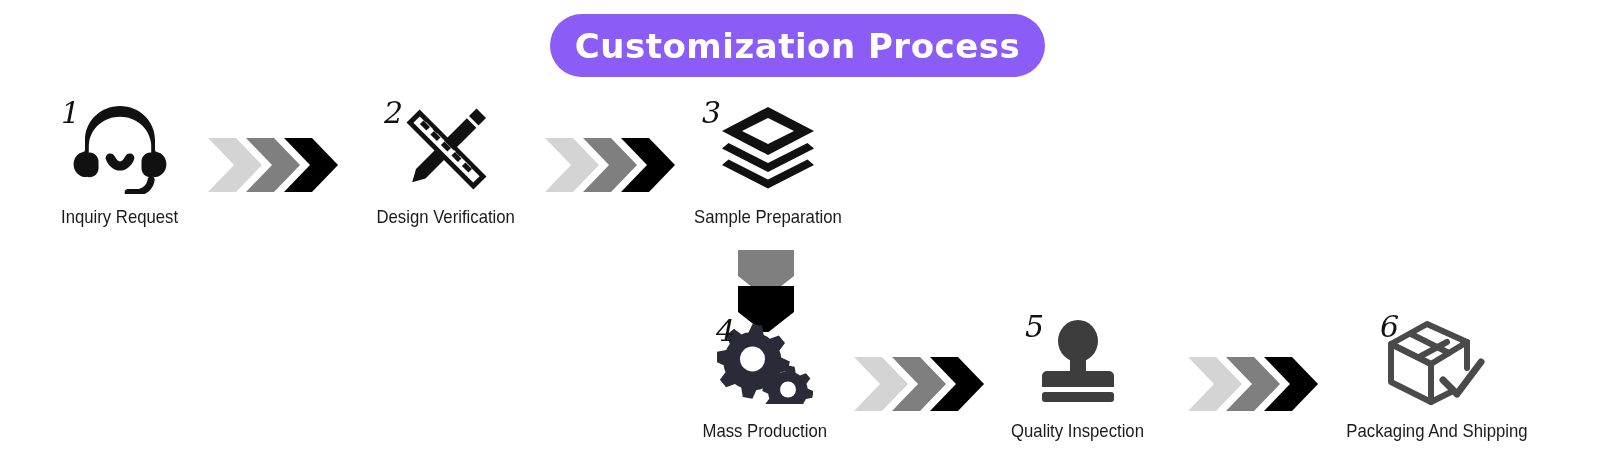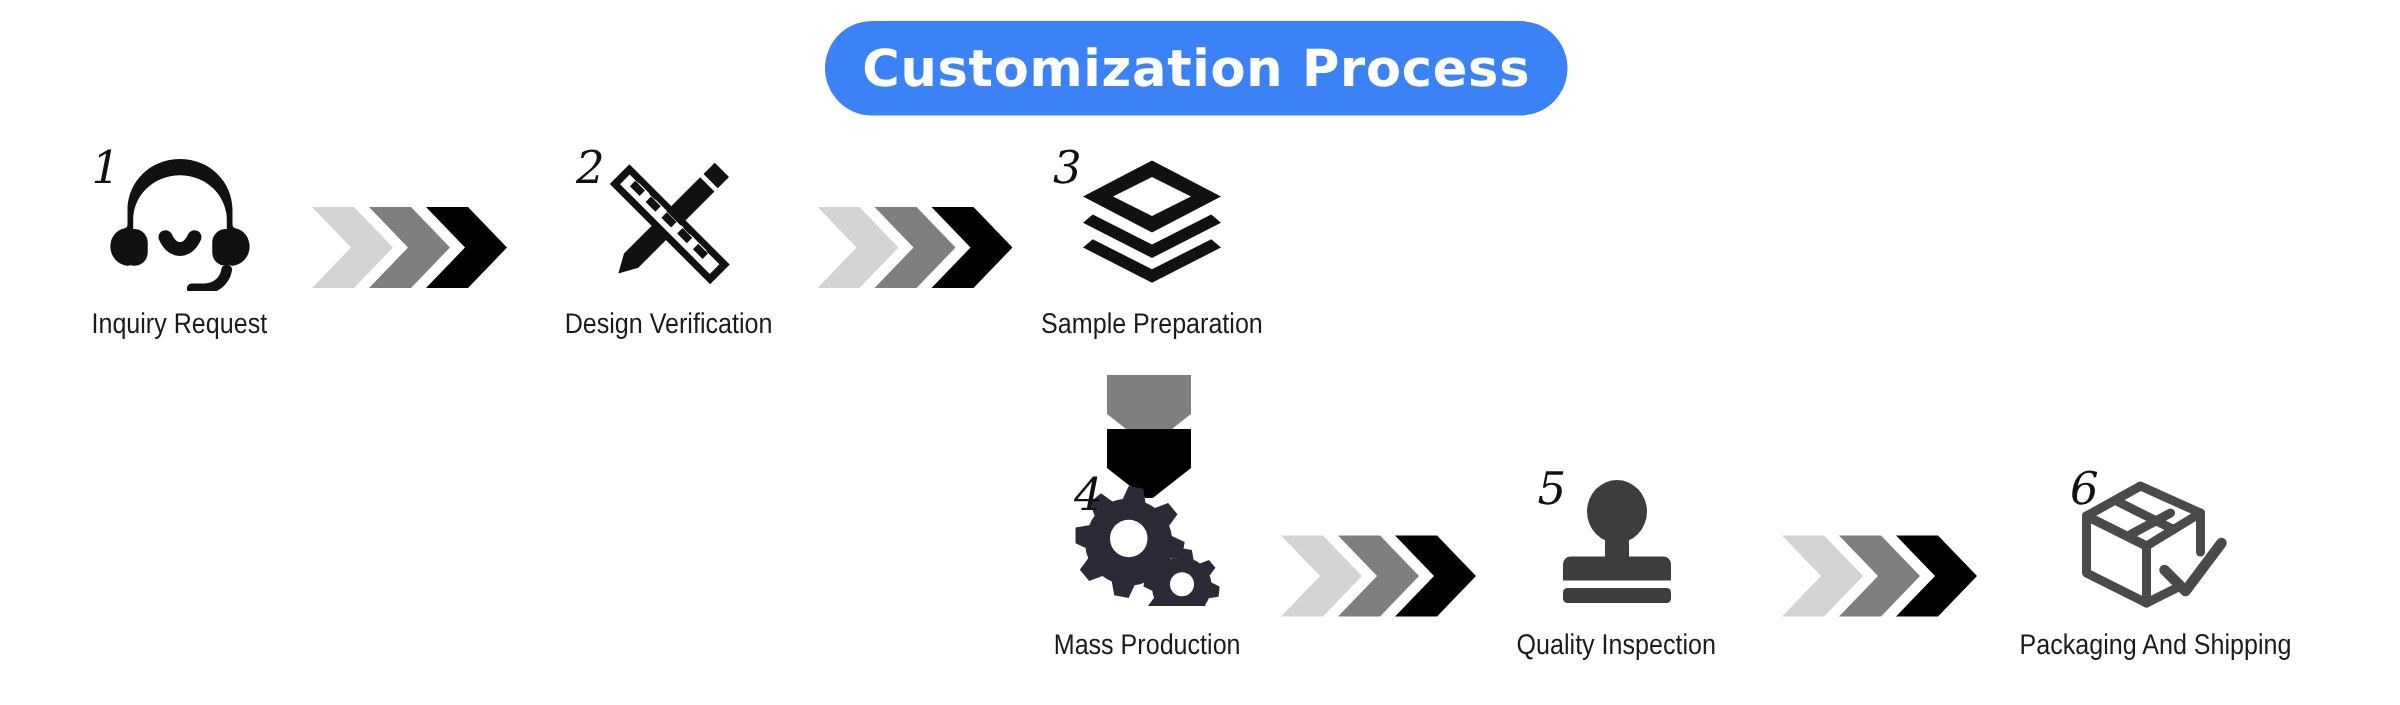--- a/index.html
+++ b/index.html
@@ -16,21 +16,21 @@
   }
 
   
   #title-pill {
     position: absolute;
     left: 550px;
     top: 14px;
     width: 495px;
     height: 63px;
     border-radius: 32px;
-    background: #3b82f6;
+    background: #8b5cf6;
     display: flex;
     align-items: center;
     justify-content: center;
   }
   #title-pill .title-text {
     color: #ffffff;
     font-size: 34px;
     font-weight: bold;
     letter-spacing: 0.5px;
     font-family: "DejaVu Sans", sans-serif;

